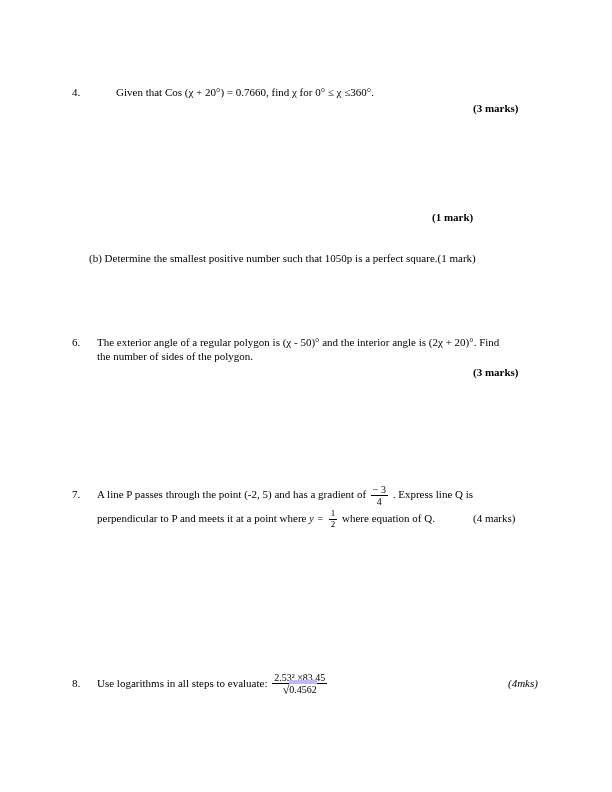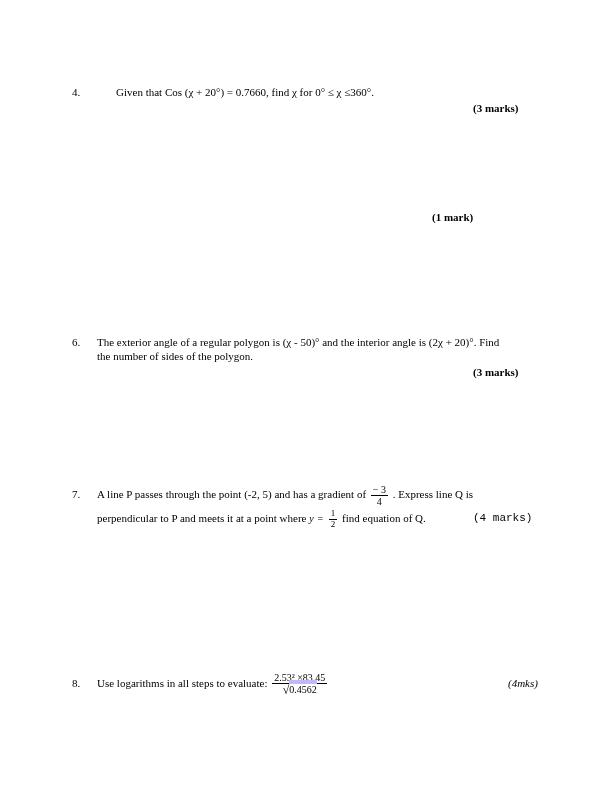--- a/index.html
+++ b/index.html
@@ -52,20 +52,25 @@
       <span class="marks-abs" style="left:357px;">(3 marks)</span>
     </div>
   </div>
 
   <div class="q" style="top:195px;">
     <div class="line">
       <span class="marks-abs" style="left:360px;">(1 mark)</span>
     </div>
   </div>
 
+  <div class="q" style="top:252px; left:89px;">
+    <div class="line">
+      <span>(b) Determine the smallest positive number such that 1050p is a perfect square.</span><span>(1 mark)</span>
+    </div>
+  </div>
 
   <div class="q" style="top:335px;">
     <span class="qnum lh14">6.</span>
     <div class="qbody lh14">
       <div class="line">The exterior angle of a regular polygon is (χ - 50)° and the interior angle is (2χ + 20)°.  Find</div>
       <div class="line">
         <span>the number of sides of the polygon.</span>
         <span class="marks-abs" style="left:376px;">(3 marks)</span>
       </div>
     </div>
@@ -77,22 +82,22 @@
       <div class="line lh22">
         <span>A line P passes through the point (-2, 5) and has a gradient of</span>
         <span class="frac"><span class="fnum">− 3</span><span class="fden">4</span></span>
         <span>.  Express line Q is</span>
       </div>
       <div class="line lh22">
         <span>perpendicular to P and meets it at a point where</span>
         <span class="eq-var">y</span>
         <span class="eq-sign">=</span>
         <span class="frac eq-frac"><span class="fnum">1</span><span class="fden">2</span></span>
-        <span>find equation of Q.</span>
-        <span class="marks-mid" style="left:376px;font-family:Liberation Mono, monospace;">(4 marks)</span>
+        <span>where equation of Q.</span>
+        <span class="marks-mid" style="left:376px;">(4 marks)</span>
       </div>
     </div>
   </div>
 
   <div class="q" style="top:668px;">
     <span class="qnum lh30">8.</span>
     <div class="qbody">
       <div class="line lh30">
         <span>Use logarithms in all steps to evaluate:</span>
         <span class="frac"><span class="fnum">2.53² ×83.45</span><span class="fden"><span class="radical-sign">√</span><span class="radicand">0.4562</span></span></span>

